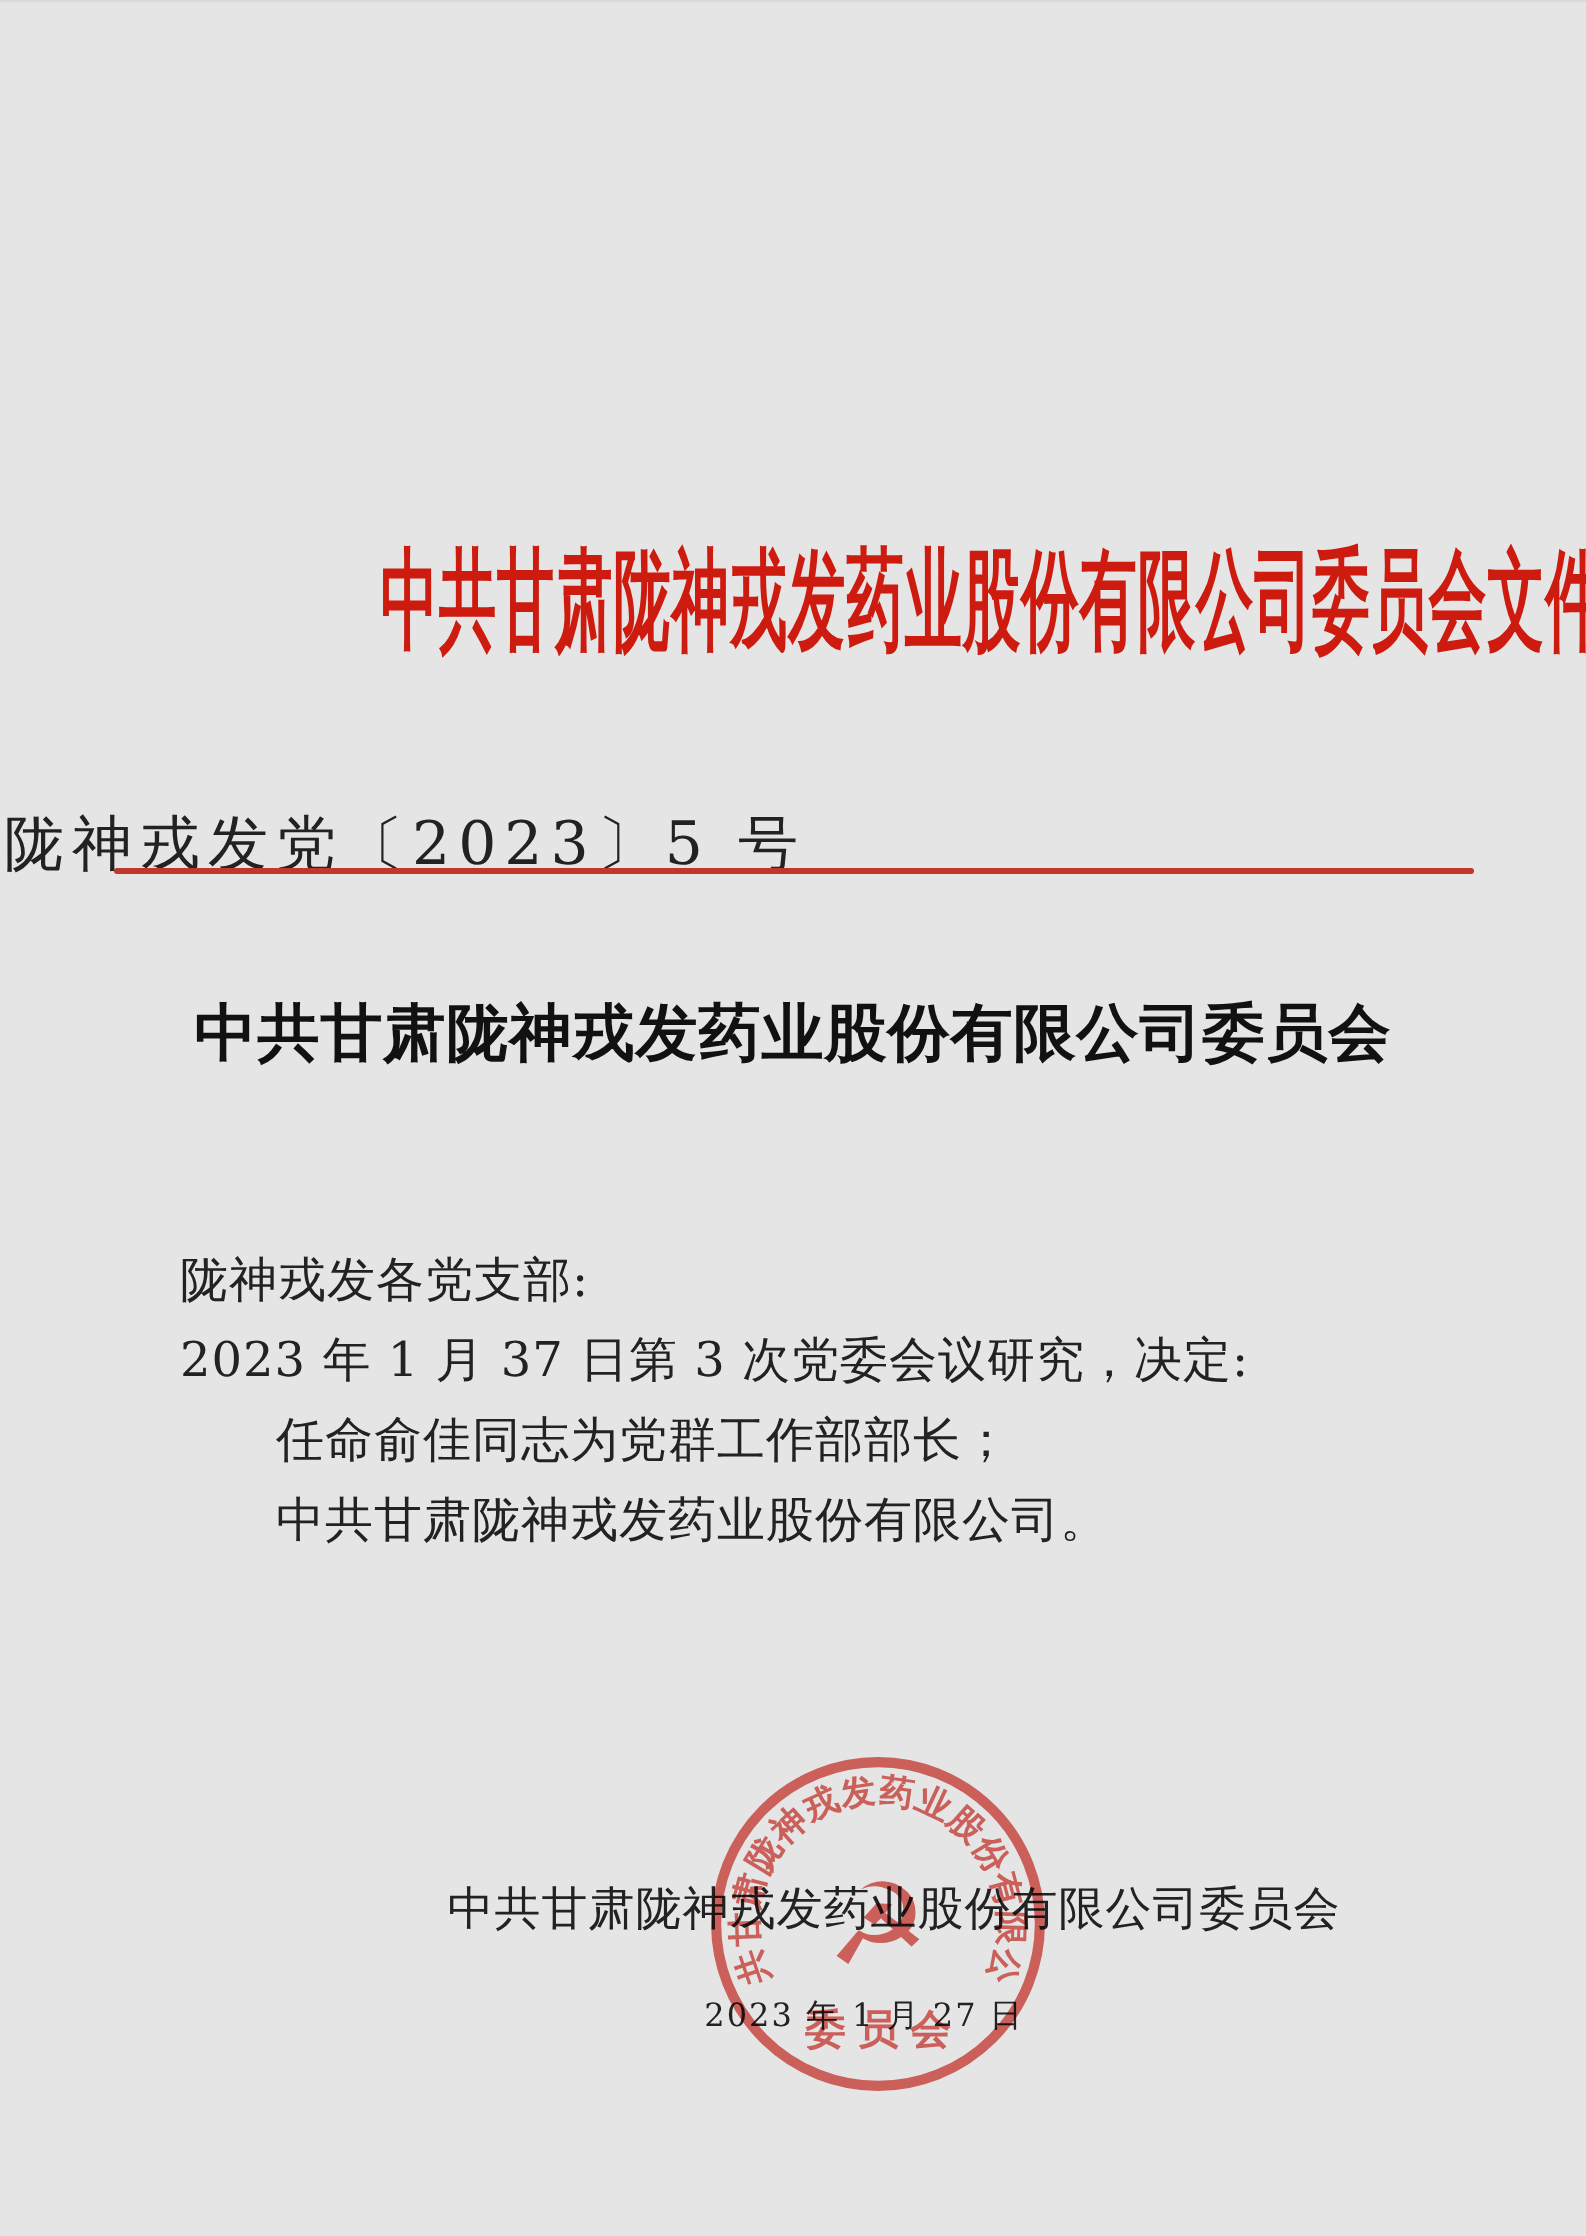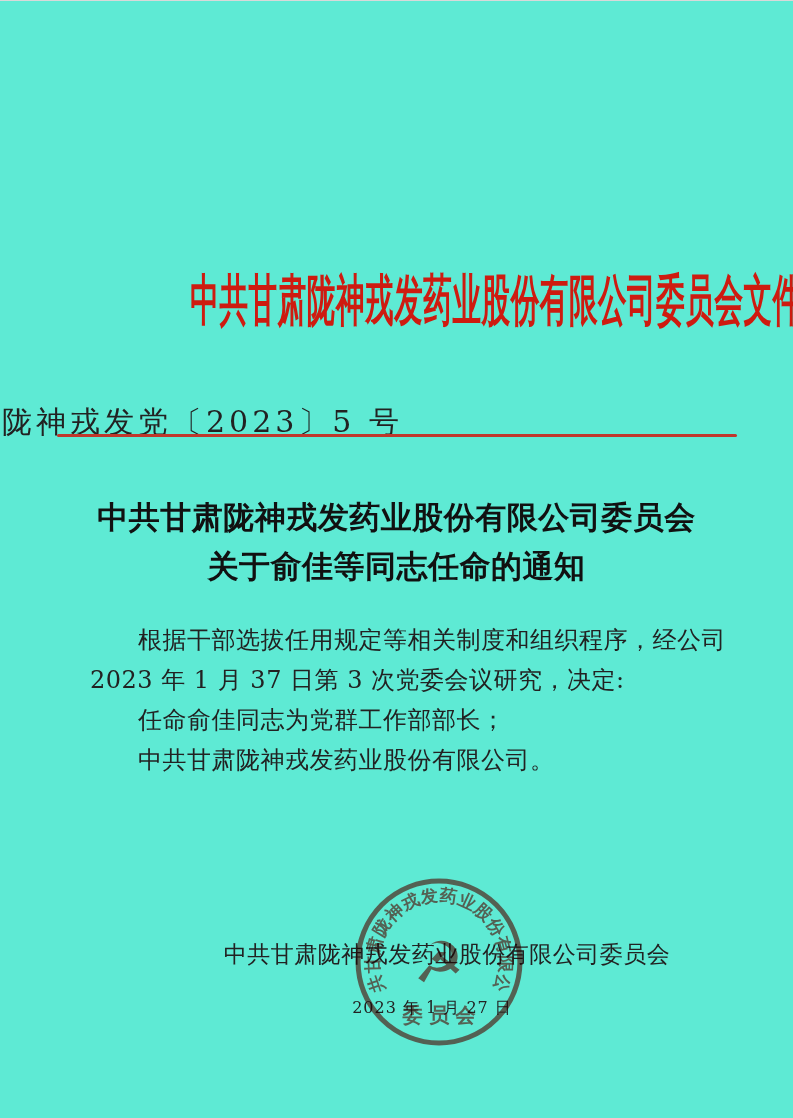--- a/index.html
+++ b/index.html
@@ -4,21 +4,21 @@
 <style>
   html, body {
     margin: 0;
     padding: 0;
     background: #ffffff;
   }
   #page {
     position: relative;
     width: 793px;
     height: 1118px;
-    background: #5eead4;
+    background: #e5e5e5;
     border-top: 1px solid #d9d9d9;
     overflow: hidden;
     font-family: "DejaVu Serif", "Liberation Serif", serif;
     color: #1d1d1d;
   }
   .header-title {
     position: absolute;
     top: 263px;
     left: 0;
     width: 100%;
@@ -107,25 +107,24 @@
 <div id="page">
 
   <div class="header-title" style="color: rgb(206, 27, 16);">中共甘肃陇神戎发药业股份有限公司委员会文件</div>
 
   <div class="doc-number">陇神戎发党〔2023〕5 号</div>
 
   <div class="red-rule" style="background: rgb(192, 55, 44);"></div>
 
   <div class="doc-title">
     <div>中共甘肃陇神戎发药业股份有限公司委员会</div>
-    <div>关于俞佳等同志任命的通知</div>
   </div>
 
   <div class="body-block">
-    <div class="body-line indent">根据干部选拔任用规定等相关制度和组织程序，经公司</div>
+    <div class="body-line">陇神戎发各党支部:</div>
     <div class="body-line">2023 年 1 月 37 日第 3 次党委会议研究，决定:</div>
     <div class="body-line indent">任命俞佳同志为党群工作部部长；</div>
     <div class="body-line indent">中共甘肃陇神戎发药业股份有限公司。</div>
   </div>
 
   <div class="signature-block">
     <div>中共甘肃陇神戎发药业股份有限公司委员会</div>
     <div class="signature-date">2023 年 1 月 27 日</div>
   </div>
 

